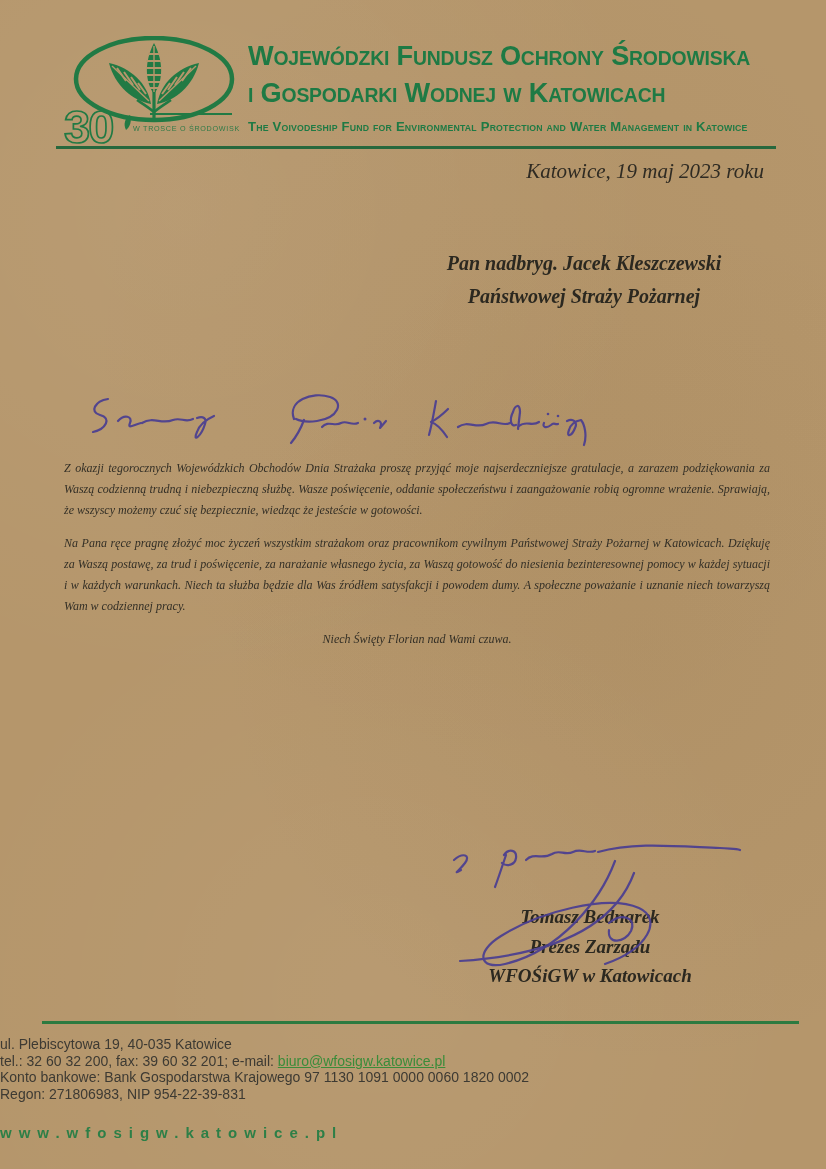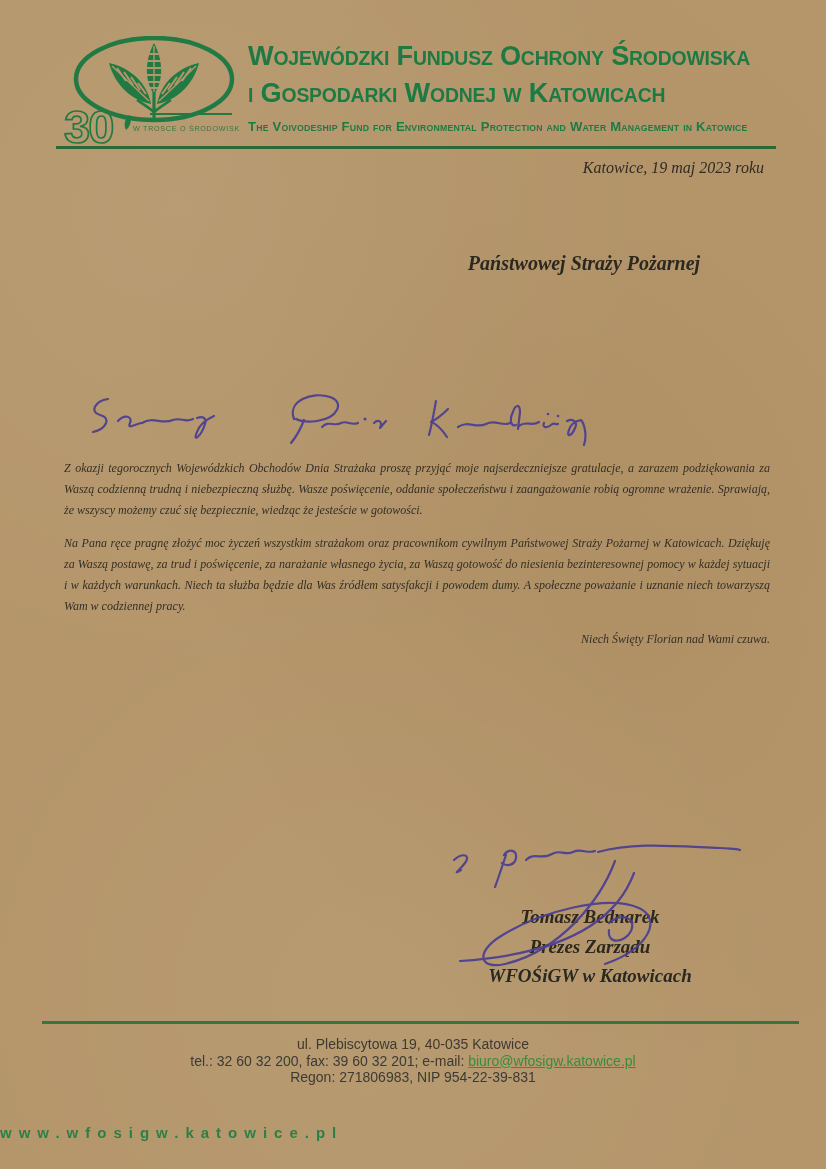--- a/index.html
+++ b/index.html
@@ -17,40 +17,40 @@
   
   .letterhead { position:absolute; top:36px; left:60px; right:30px; display:flex; align-items:flex-start; }
   .logo { width:180px; height:120px; flex:none; }
   .org-names { margin-left:8px; padding-top:1px; color:#1e7a44; transform:scaleX(.97); transform-origin:left top; white-space:nowrap; }
   .org-main { font-family:"Liberation Sans", sans-serif; font-weight:bold; font-variant:small-caps; font-size:28px; line-height:37px; letter-spacing:-.2px; }
   .org-en { font-family:"Liberation Sans", sans-serif; font-weight:bold; font-variant:small-caps; font-size:13.5px; letter-spacing:.2px; margin-top:8px; }
 
   .rule-top { position:absolute; top:146px; left:56px; width:720px; height:3px; background:#27683d; }
 
   
-  .date { position:absolute; top:159px; right:62px; font-style:italic; font-size:16px; color:#2f2b23;font-family:Liberation Serif, serif; }
+  .date { position:absolute; top:159px; right:62px; font-style:italic; font-size:21px; color:#2f2b23;font-family:Liberation Serif, serif; }
 
   .recipient { position:absolute; top:247px; left:408px; width:352px; text-align:center;
                font-style:italic; font-weight:bold; font-size:20px; line-height:33px; color:#2b2820; }
 
   .greeting-svg { position:absolute; top:390px; left:84px; width:524px; height:60px; }
   .pen { fill:none; stroke:#4a3e91; stroke-width:2.2; stroke-linecap:round; stroke-linejoin:round; opacity:.92; }
 
   .letter-body { position:absolute; top:458px; left:64px; width:706px;
                  font-style:italic; font-size:12px; line-height:21px; color:#332f26; text-align:justify; }
   .letter-body p { margin:0 0 12px 0; }
-  .letter-body p.no-justify { text-align:right; }
+  .letter-body p.no-justify { text-align:center; }
 
   .signature-svg { position:absolute; top:833px; left:408px; width:364px; height:148px; z-index:3; pointer-events:none; }
   .signer { position:absolute; top:902px; left:420px; width:340px; text-align:center;
             font-style:italic; font-weight:bold; font-size:19px; line-height:29.5px; color:#2b2820; }
 
   
   .rule-bottom { position:absolute; top:1021px; left:42px; width:757px; height:2.5px; background:#2c7a40; }
-  .footer { position:absolute; top:1036px; left:0; width:826px; text-align:center;
+  .footer { position:absolute; top:1036px; left:0; width:826px; text-align:left;
             font-family:"Liberation Sans", sans-serif; font-size:14px; line-height:16.5px; color:#3d3a33; }
   .footer a { color:#3a8c3a; text-decoration:underline; }
   .website { position:absolute; top:1124px; left:0; width:826px; text-align:left;
              font-family:"Liberation Sans", sans-serif; font-size:15px; font-weight:bold;
              letter-spacing:7px; color:#2d7f47; }
 
   .logo-green { stroke:#217a44; }
   .logo-text { font-family:"Liberation Sans", sans-serif; }
 </style>
 </head>
@@ -98,20 +98,21 @@
       <div class="org-main">i Gospodarki Wodnej w Katowicach</div>
       <div class="org-en">The Voivodeship Fund for Environmental Protection and Water Management in Katowice</div>
     </div>
   </header>
 
   <div class="rule-top"></div>
 
   <div class="date">Katowice, 19 maj 2023 roku</div>
 
   <div class="recipient">
+    <div>Pan nadbryg. Jacek Kleszczewski</div>
     <div>Państwowej Straży Pożarnej</div>
   </div>
 
   <svg class="greeting-svg" viewBox="0 0 524 60" role="img" aria-label="Szanowny Panie Komendancie">
     <g class="pen">
 
       <path d="M24,9 C11,11 5,22 16,25 C28,28 22,39 9,42"></path>
       <path d="M34,31 C40,24 49,26 46,33 C43,40 51,34 57,33"></path>
       <path d="M58,33 C70,26 77,35 89,30 C97,27 101,33 109,29"></path>
       <path d="M113,28 C119,26 123,28 121,34 C117,47 108,53 113,42 C115,36 121,30 130,26"></path>
@@ -158,18 +159,19 @@
     <div>Tomasz Bednarek</div>
     <div>Prezes Zarządu</div>
     <div>WFOŚiGW w Katowicach</div>
   </div>
 
   <div class="rule-bottom"></div>
 
   <footer class="footer">
     <div>ul. Plebiscytowa 19, 40-035 Katowice</div>
     <div><span>tel.: 32 60 32 200, fax: 39 60 32 201; e-mail: </span><a href="#">biuro@wfosigw.katowice.pl</a></div>
+    <div>Konto bankowe: Bank Gospodarstwa Krajowego 97 1130 1091 0000 0060 1820 0002</div>
     <div>Regon: 271806983, NIP 954-22-39-831</div>
   </footer>
 
   <div class="website">www.wfosigw.katowice.pl</div>
 
 </div>
 
 </body></html>

